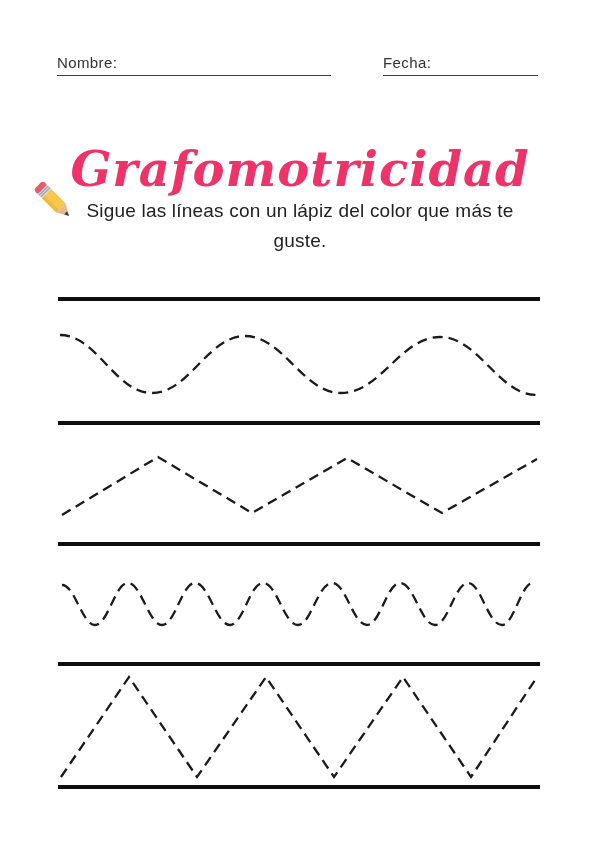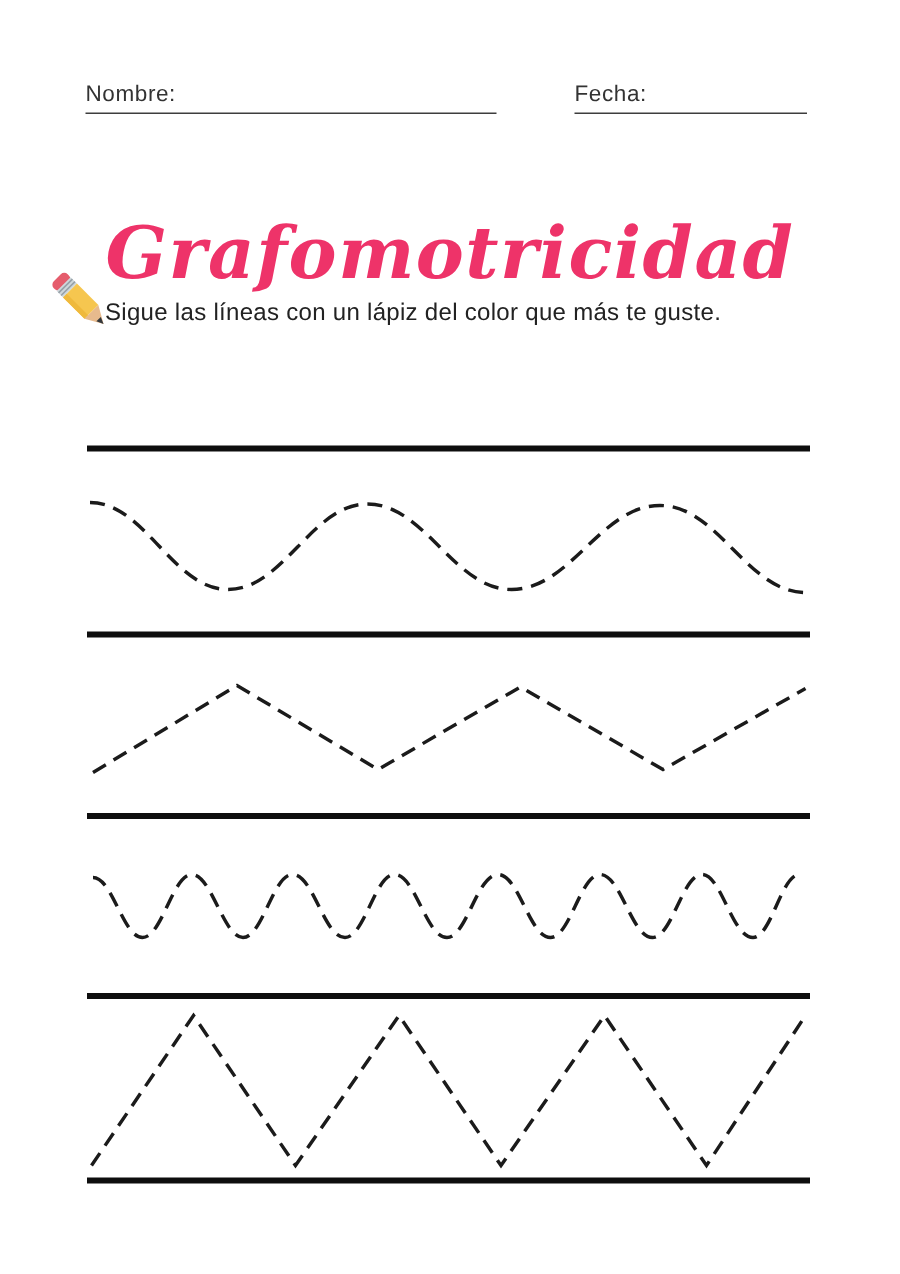--- a/index.html
+++ b/index.html
@@ -33,22 +33,22 @@
     font-family: "DejaVu Serif", serif;
     font-style: italic; font-weight: bold;
     font-size: 48px; letter-spacing: 1px;
     color: var(--accent, #ee3369);
     margin-top: 25px;
   }
 
   
   .instructions {
     position: absolute; left: 70px; top: 196px; width: 460px;
-    text-align: left;
-    font-size: 16px; line-height: 1.6; color: #222222;
+    text-align: center;
+    font-size: 19px; line-height: 1.6; color: #222222;
     letter-spacing: 0.2px;
   }
   .pencil-icon { position: absolute; left: 30px; top: 177px; width: 48px; height: 48px; }
 
   
   .rule {
     position: absolute; left: 58px; width: 482px; height: 3.6px;
     background: #0e0e0e;
   }
   .rule-1 { top: 297px; }

